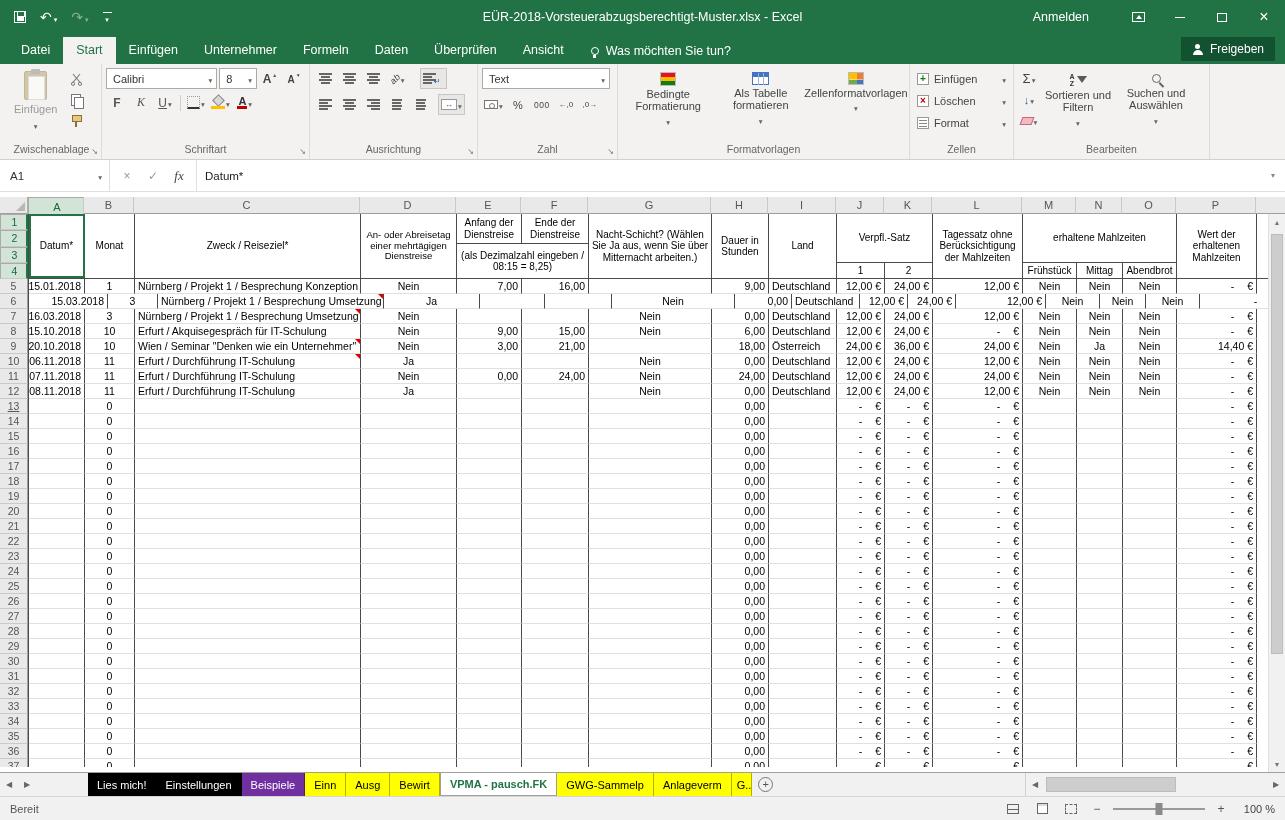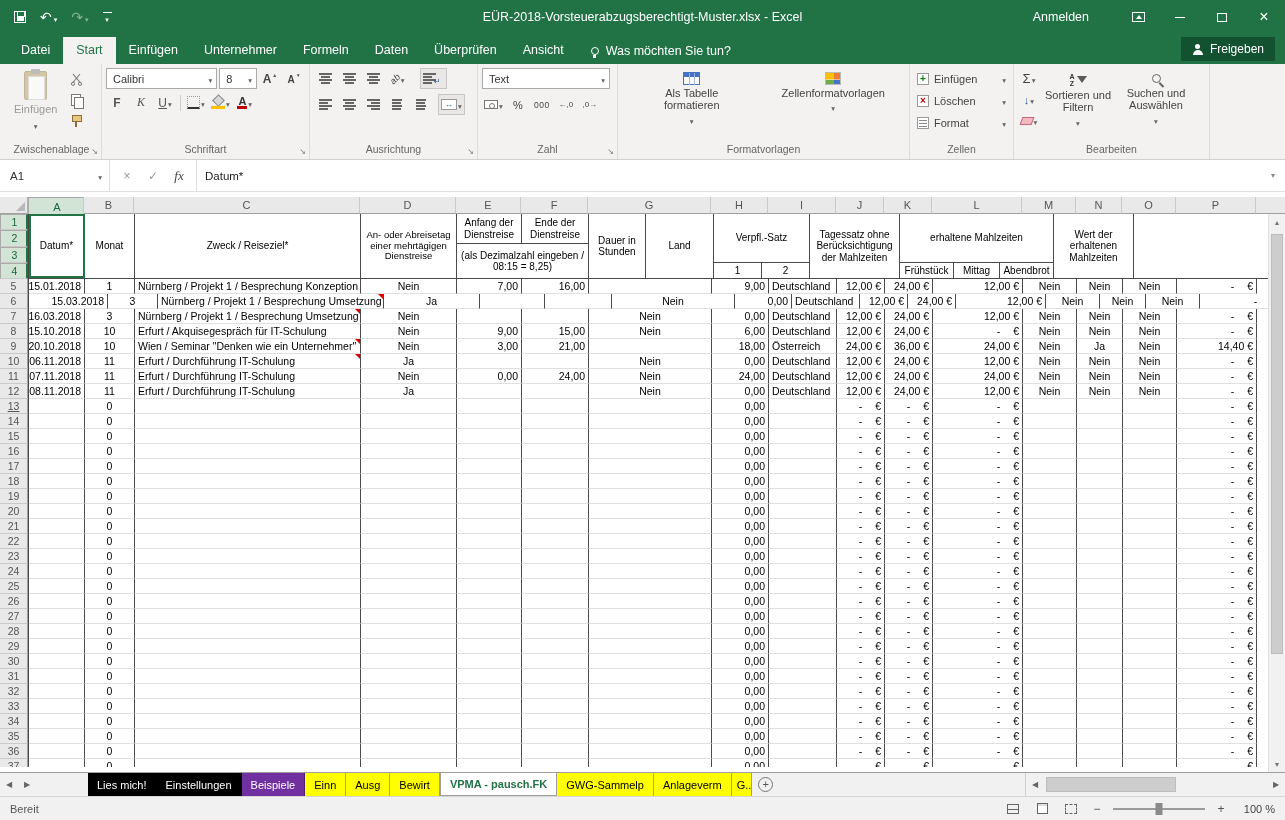--- a/index.html
+++ b/index.html
@@ -412,20 +412,25 @@
           <span class="mini dec2"></span>
         </div>
       </div>
       <div class="glabel">Zahl</div>
       <span class="launch"></span>
     </div>
 
     <div class="grp" style="width:292px">
       <div class="gbody" style="justify-content:space-around;width:100%">
         <div class="stylebtn" style="width:94px">
+          <span class="ic-cond"></span>
+          <span>Bedingte Formatierung</span>
+          <span class="caret"></span>
+        </div>
+        <div class="stylebtn" style="width:94px">
           <span class="ic-table"></span>
           <span>Als Tabelle formatieren</span>
           <span class="caret"></span>
         </div>
         <div class="stylebtn" style="width:98px">
           <span class="ic-styles"></span>
           <span>Zellenformatvorlagen</span>
           <span class="caret"></span>
         </div>
       </div>
@@ -573,20 +578,21 @@
           <div class="hc" style="width:96px;font-size:9.5px">An- oder Abreisetag einer mehrtägigen Dienstreise</div>
           <div class="hgroup hg-ef" style="width:132px">
             <div class="htop">
               <div style="width:65px">Anfang der Dienstreise</div>
               <div style="width:66px">Ende der Dienstreise</div>
             </div>
             <div class="hbot">
               <div>(als Dezimalzahl eingeben / 08:15 = 8,25)</div>
             </div>
           </div>
+          <div class="hc" style="width:123px">Nacht-Schicht? (Wählen Sie Ja aus, wenn Sie über Mitternacht arbeiten.)</div>
           <div class="hc" style="width:57px">Dauer in Stunden</div>
           <div class="hc" style="width:68px">Land</div>
           <div class="hgroup hg-m" style="width:96px">
             <div class="htop">
                 <div>Verpfl.-Satz</div>
               </div>
             <div class="hbot">
               <div style="width:48px">1</div>
               <div style="width:47px">2</div>
             </div>

